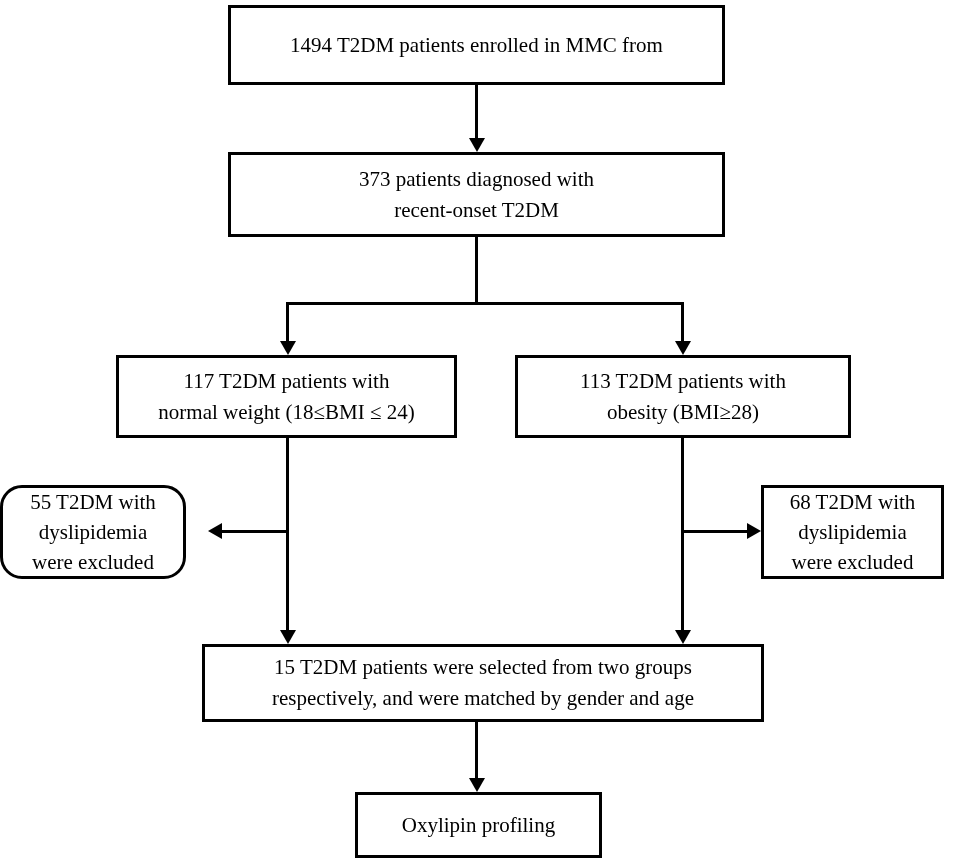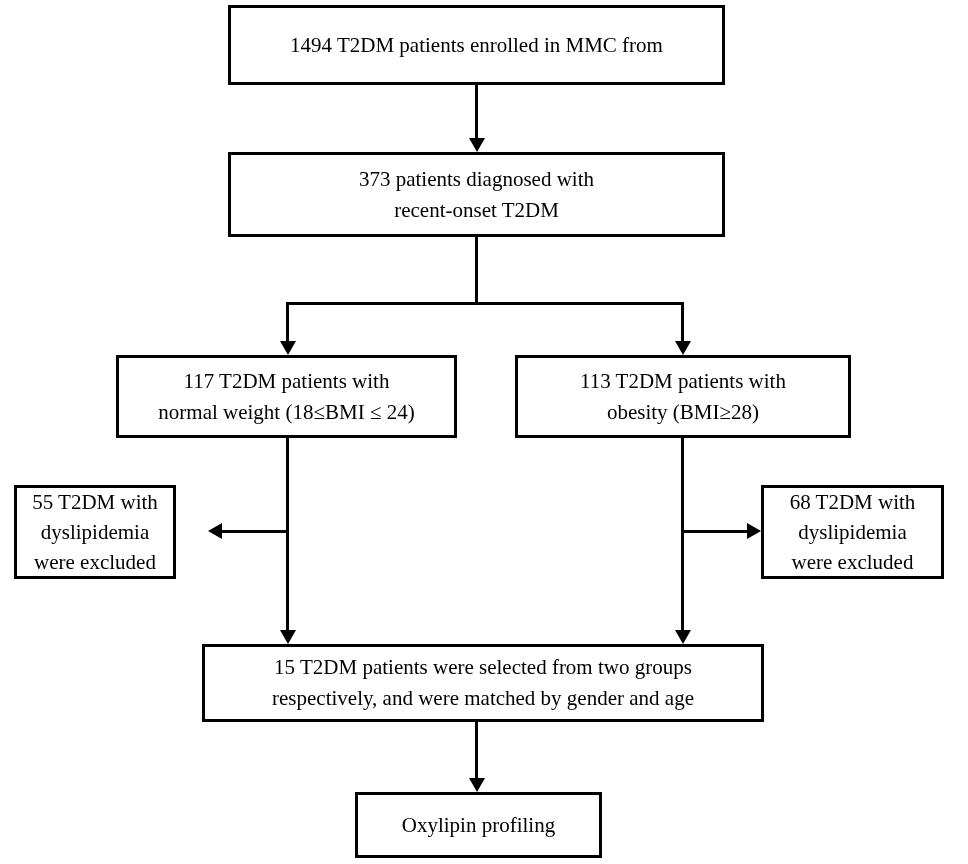--- a/index.html
+++ b/index.html
@@ -72,21 +72,21 @@
   <div class="node" style="left:116px; top:355px; width:341px; height:83px;align-items:center;">
     <div class="tl">117 T2DM patients with</div>
     <div class="tl">normal weight  (18≤BMI ≤ 24)</div>
   </div>
 
   <div class="node" style="left:515px; top:355px; width:336px; height:83px;">
     <div class="tl">113 T2DM patients with</div>
     <div class="tl">obesity  (BMI≥28)</div>
   </div>
 
-  <div class="node" style="left:14px; top:485px; width:162px; height:94px; line-height:30px;">
+  <div class="node" style="left:0; top:485px; width:186px; height:94px; line-height:30px;border-radius:22px;">
     <div class="tl">55 T2DM with</div>
     <div class="tl">dyslipidemia</div>
     <div class="tl">were excluded</div>
   </div>
 
   <div class="node" style="left:761px; top:485px; width:183px; height:94px; line-height:30px;">
     <div class="tl">68 T2DM with</div>
     <div class="tl">dyslipidemia</div>
     <div class="tl">were excluded</div>
   </div>

